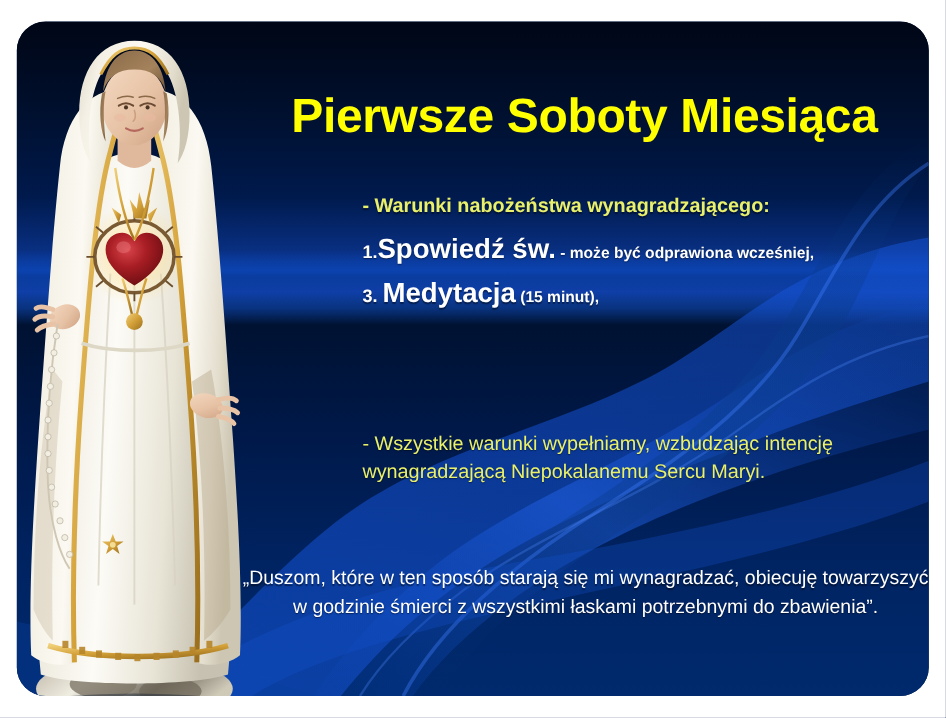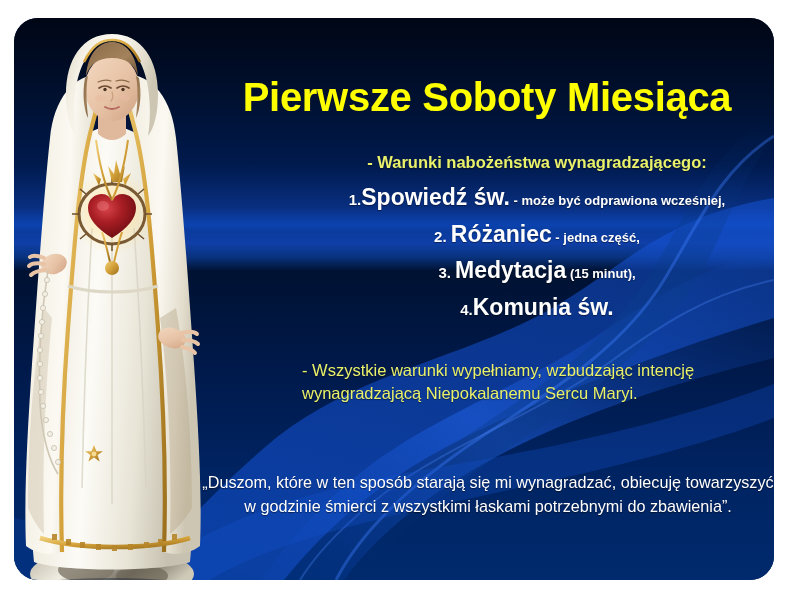--- a/index.html
+++ b/index.html
@@ -75,23 +75,22 @@
     font-weight: bold;
     color: #ffff00;
     letter-spacing: -0.3px;
     line-height: 1.05;
     white-space: nowrap;
   }
 
   #body-block {
     position: absolute;
     left: 288px;
-    top: 136px;
+    top: 146px;
     width: 470px;
-    text-align: center;
   }
   .line {
     color: #ffffff;
     font-size: 16.5px;
     font-weight: bold;
     line-height: 1.08;
     margin-bottom: 12px;
     white-space: nowrap;
     text-shadow: 0 1px 1px rgba(0,0,0,.45);
   }
@@ -404,30 +403,24 @@
   <div id="title">Pierwsze Soboty Miesiąca</div>
 
   <div id="body-block">
 
     <div class="line heading">- Warunki nabożeństwa wynagradzającego:</div>
 
     <div class="line">
       <span class="num">1.</span><span class="big">Spowiedź św.</span><span class="sub"> - może być odprawiona wcześniej,</span>
     </div>
 
-    <div class="line">
-      <span class="num">2. </span><span class="big">Różaniec</span><span class="sub"> - jedna część,</span>
-    </div>
 
     <div class="line">
       <span class="num">3. </span><span class="big">Medytacja</span><span class="sub"> (15 minut),</span>
     </div>
 
-    <div class="line">
-      <span class="num">4.</span><span class="big">Komunia św.</span><span class="sub"></span>
-    </div>
   </div>
 
   <div id="para-block">- Wszystkie warunki wypełniamy, wzbudzając intencję wynagradzającą Niepokalanemu Sercu Maryi.</div>
 
   <div id="quote-block">„Duszom, które w ten sposób starają się mi wynagradzać, obiecuję towarzyszyć  w godzinie śmierci z wszystkimi łaskami potrzebnymi do zbawienia”.</div>
 
 </div>
 
 </body></html>

